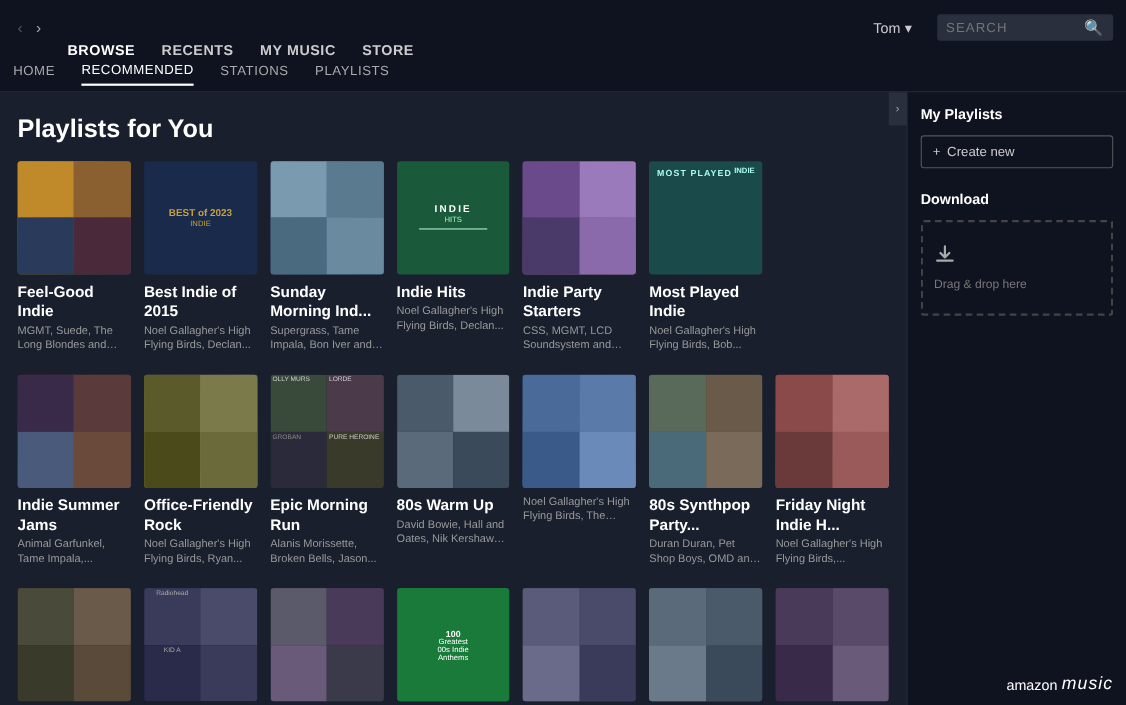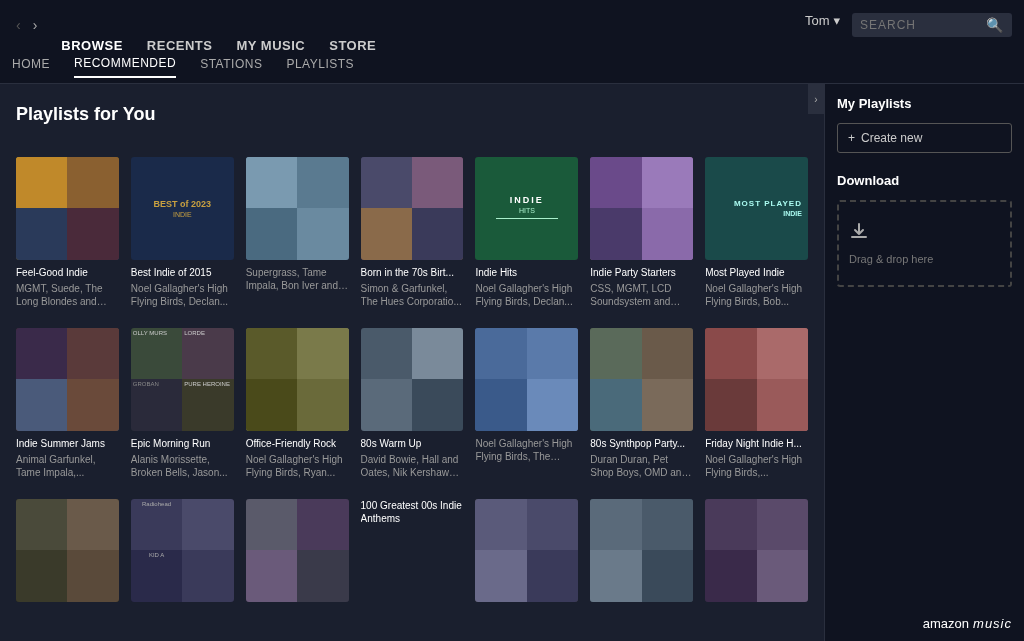--- a/index.html
+++ b/index.html
@@ -44,22 +44,22 @@
       font-size: 13px;
       font-weight: 600;
       letter-spacing: 0.5px;
       cursor: pointer;
       text-transform: uppercase;
       margin-top: 40px;
     }
     .top-nav-link.active { color: #fff; font-weight: 700; }
     .top-nav-right {
       display: flex;
-      align-items: flex-start;
-      gap: 12px;
+      align-items: center;
+      gap: 23px;
     }
     .user-badge {
       color: #ccc;
       font-size: 13px;
       cursor: pointer;
       display: flex;
       align-items: center;
       gap: 4px;
     }
     .search-bar {
@@ -123,23 +123,23 @@
       padding: 20px 16px;
       overflow-y: auto;
       scrollbar-width: thin;
       scrollbar-color: #444 #1a1f2e;
     }
     .content-area::-webkit-scrollbar { width: 6px; }
     .content-area::-webkit-scrollbar-track { background: #1a1f2e; }
     .content-area::-webkit-scrollbar-thumb { background: #444; border-radius: 3px; }
 
     .section-title {
-      font-size: 18px;
+      font-size: 23px;
       font-weight: 600;
-      margin-bottom: 32px;
+      margin-bottom: 16px;
       color: #fff;
     }
 
     .playlist-grid {
       display: grid;
       grid-template-columns: repeat(7, 1fr);
       gap: 12px;
       margin-bottom: 20px;
     }
 
@@ -148,22 +148,22 @@
     }
     .playlist-cover {
       width: 100%;
       aspect-ratio: 1;
       border-radius: 3px;
       margin-bottom: 6px;
       overflow: hidden;
       position: relative;
     }
     .playlist-title {
-      font-size: 10px;
-      font-weight: 400;
+      font-size: 14px;
+      font-weight: 700;
       color: #fff;
       margin-bottom: 3px;
       line-height: 1.3;
       overflow: hidden;
       display: -webkit-box;
       -webkit-line-clamp: 2;
       -webkit-box-orient: vertical;
     }
     .playlist-subtitle {
       font-size: 10px;
@@ -333,35 +333,24 @@
 
       <div class="playlist-item">
         <div class="playlist-cover cover-3">
           <div style="width:100%;height:100%;display:grid;grid-template-columns:1fr 1fr;grid-template-rows:1fr 1fr;">
             <div style="background:#7a9ab0;"></div>
             <div style="background:#5a7a90;"></div>
             <div style="background:#4a6a80;"></div>
             <div style="background:#6a8aa0;"></div>
           </div>
         </div>
+        <div class="playlist-title">Sunday Morning Ind...</div>
         <div class="playlist-subtitle">Supergrass, Tame Impala, Bon Iver and ...</div>
       </div>
 
-      <div class="playlist-item">
-        <div class="playlist-cover cover-4">
-          <div style="width:100%;height:100%;display:grid;grid-template-columns:1fr 1fr;grid-template-rows:1fr 1fr;">
-            <div style="background:#4a4a6a;"></div>
-            <div style="background:#7a5a7a;"></div>
-            <div style="background:#8a6a4a;"></div>
-            <div style="background:#3a3a5a;"></div>
-          </div>
-        </div>
-        <div class="playlist-title">Born in the 70s Birt...</div>
-        <div class="playlist-subtitle">Simon &amp; Garfunkel, The Hues Corporatio...</div>
-      </div>
 
       <div class="playlist-item">
         <div class="playlist-cover" style="background:#1a5a3a;">
           <div style="width:100%;height:100%;display:flex;flex-direction:column;align-items:center;justify-content:center;gap:2px;">
             <div style="color:#fff;font-size:9px;font-weight:bold;text-align:center;letter-spacing:2px;">INDIE</div>
             <div style="color:#aaf0cc;font-size:7px;text-align:center;">HITS</div>
             <div style="width:60%;height:1px;background:#aaf0cc;margin:2px 0;"></div>
           </div>
         </div>
         <div class="playlist-title">Indie Hits</div>
@@ -376,21 +365,21 @@
             <div style="background:#4a3a6a;"></div>
             <div style="background:#8a6aaa;"></div>
           </div>
         </div>
         <div class="playlist-title">Indie Party Starters</div>
         <div class="playlist-subtitle">CSS, MGMT, LCD Soundsystem and more</div>
       </div>
 
       <div class="playlist-item">
         <div class="playlist-cover" style="background:#1a4a4a;">
-          <div style="width:100%;height:100%;display:flex;flex-direction:column;align-items:flex-end;justify-content:center;gap:2px;padding:6px;">
+          <div style="width:100%;height:100%;display:flex;align-items:flex-start;justify-content:center;gap:2px;padding:6px;">
             <div style="color:#aafaf0;font-size:8px;font-weight:bold;text-align:center;letter-spacing:1px;">MOST PLAYED</div>
             <div style="color:#aafaf0;font-size:7px;text-align:center;font-weight:bold;">INDIE</div>
           </div>
         </div>
         <div class="playlist-title">Most Played Indie</div>
         <div class="playlist-subtitle">Noel Gallagher's High Flying Birds, Bob...</div>
       </div>
 
     </div>
 
@@ -403,46 +392,46 @@
             <div style="background:#5a3a3a;"></div>
             <div style="background:#4a5a7a;"></div>
             <div style="background:#6a4a3a;"></div>
           </div>
         </div>
         <div class="playlist-title">Indie Summer Jams</div>
         <div class="playlist-subtitle">Animal Garfunkel, Tame Impala,...</div>
       </div>
 
       <div class="playlist-item">
+        <div class="playlist-cover cover-10">
+          <div style="width:100%;height:100%;display:grid;grid-template-columns:1fr 1fr;grid-template-rows:1fr 1fr;">
+            <div style="background:#5a5a2a;"></div>
+            <div style="background:#7a7a4a;"></div>
+            <div style="background:#4a4a1a;"></div>
+            <div style="background:#6a6a3a;"></div>
+          </div>
+        </div>
+        <div class="playlist-title">Office-Friendly Rock</div>
+        <div class="playlist-subtitle">Noel Gallagher's High Flying Birds, Ryan...</div>
+      </div>
+
+      <div class="playlist-item">
         <div class="playlist-cover" style="background:#1a2a2a;">
           <div style="width:100%;height:100%;display:grid;grid-template-columns:1fr 1fr;grid-template-rows:1fr 1fr;">
             <div style="background:#3a4a3a;font-size:6px;color:#ccc;padding:2px;overflow:hidden;">OLLY MURS</div>
             <div style="background:#4a3a4a;font-size:6px;color:#ccc;padding:2px;overflow:hidden;">LORDE</div>
             <div style="background:#2a2a3a;font-size:6px;color:#888;padding:2px;overflow:hidden;">GROBAN</div>
             <div style="background:#3a3a2a;font-size:6px;color:#ccc;padding:2px;overflow:hidden;">PURE HEROINE</div>
           </div>
         </div>
         <div class="playlist-title">Epic Morning Run</div>
         <div class="playlist-subtitle">Alanis Morissette, Broken Bells, Jason...</div>
       </div>
 
       <div class="playlist-item">
-        <div class="playlist-cover cover-10">
-          <div style="width:100%;height:100%;display:grid;grid-template-columns:1fr 1fr;grid-template-rows:1fr 1fr;">
-            <div style="background:#5a5a2a;"></div>
-            <div style="background:#7a7a4a;"></div>
-            <div style="background:#4a4a1a;"></div>
-            <div style="background:#6a6a3a;"></div>
-          </div>
-        </div>
-        <div class="playlist-title">Office-Friendly Rock</div>
-        <div class="playlist-subtitle">Noel Gallagher's High Flying Birds, Ryan...</div>
-      </div>
-
-      <div class="playlist-item">
         <div class="playlist-cover" style="background:#2a2a3a;">
           <div style="width:100%;height:100%;display:grid;grid-template-columns:1fr 1fr;grid-template-rows:1fr 1fr;">
             <div style="background:#4a5a6a;"></div>
             <div style="background:#7a8a9a;"></div>
             <div style="background:#5a6a7a;"></div>
             <div style="background:#3a4a5a;"></div>
           </div>
         </div>
         <div class="playlist-title">80s Warm Up</div>
         <div class="playlist-subtitle">David Bowie, Hall and Oates, Nik Kershaw a...</div>
@@ -523,20 +512,28 @@
             <div style="background:#4a3a5a;"></div>
             <div style="background:#6a5a7a;"></div>
             <div style="background:#3a3a4a;"></div>
           </div>
         </div>
         <div class="playlist-title"></div>
         <div class="playlist-subtitle"></div>
       </div>
 
       <div class="playlist-item">
+        <div class="playlist-cover" style="background:#1a7a3a;display:flex;align-items:center;justify-content:center;">
+          <div style="text-align:center;padding:6px;">
+            <div style="color:#fff;font-size:8px;font-weight:bold;">100</div>
+            <div style="color:#fff;font-size:7px;">Greatest</div>
+            <div style="color:#fff;font-size:7px;">00s Indie</div>
+            <div style="color:#fff;font-size:7px;">Anthems</div>
+          </div>
+        </div>
         <div class="playlist-title">100 Greatest 00s Indie Anthems</div>
         <div class="playlist-subtitle"></div>
       </div>
 
       <div class="playlist-item">
         <div class="playlist-cover" style="background:#3a3a3a;">
           <div style="width:100%;height:100%;display:grid;grid-template-columns:1fr 1fr;grid-template-rows:1fr 1fr;">
             <div style="background:#5a5a7a;"></div>
             <div style="background:#4a4a6a;"></div>
             <div style="background:#6a6a8a;"></div>
@@ -596,14 +593,14 @@
         </svg>
       </div>
       <div>Drag &amp; drop here</div>
     </div>
   </div>
 
 </div>
 
 <div class="amazon-logo">
   <span style="font-size:13px;letter-spacing:0px;">amazon</span>
-  <span class="music-text" style="font-size:13px;text-align:center;">music</span>
+  <span class="music-text" style="font-size:16px;text-align:center;">music</span>
 </div>
 
 </body></html>

